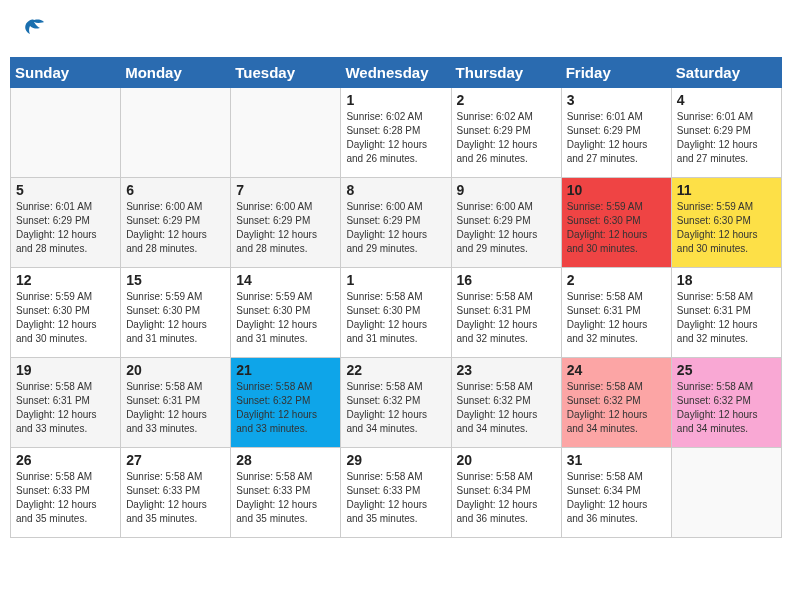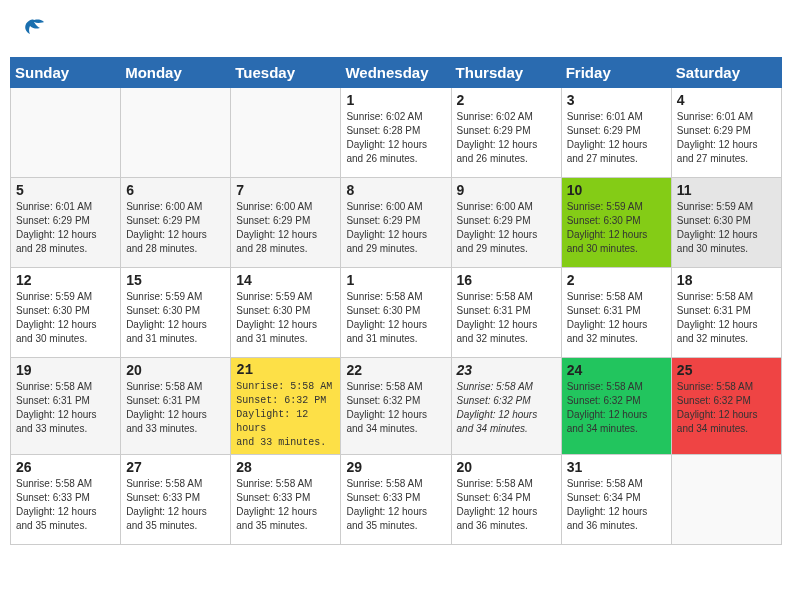--- a/index.html
+++ b/index.html
@@ -190,28 +190,28 @@
 Daylight: 12 hours
 and 29 minutes.</div>
         </td>
         <td style="background-color: rgb(245, 245, 245);">
           <div class="day-number">9</div>
           <div class="day-info" style="white-space: pre-line;">Sunrise: 6:00 AM
 Sunset: 6:29 PM
 Daylight: 12 hours
 and 29 minutes.</div>
         </td>
-        <td style="background-color: #84cc16;">
+        <td style="background-color: #ef4444;">
           <div class="day-number">10</div>
           <div class="day-info" style="white-space: pre-line;">Sunrise: 5:59 AM
 Sunset: 6:30 PM
 Daylight: 12 hours
 and 30 minutes.</div>
         </td>
-        <td style="background-color: #e5e5e5;">
+        <td style="background-color: #fde047;">
           <div class="day-number">11</div>
           <div class="day-info" style="white-space: pre-line;">Sunrise: 5:59 AM
 Sunset: 6:30 PM
 Daylight: 12 hours
 and 30 minutes.</div>
         </td>
       </tr>
       <tr>
         <td>
           <div class="day-number">12</div>
@@ -271,49 +271,49 @@
 Daylight: 12 hours
 and 33 minutes.</div>
         </td>
         <td style="background-color: rgb(245, 245, 245); margin-top: 8px;">
           <div class="day-number">20</div>
           <div class="day-info" style="white-space: pre-line;">Sunrise: 5:58 AM
 Sunset: 6:31 PM
 Daylight: 12 hours
 and 33 minutes.</div>
         </td>
-        <td style="background-color: #fde047; font-family: Liberation Mono, monospace;">
+        <td style="background-color: #0ea5e9;">
           <div class="day-number">21</div>
           <div class="day-info" style="white-space: pre-line;">Sunrise: 5:58 AM
 Sunset: 6:32 PM
 Daylight: 12 hours
 and 33 minutes.</div>
         </td>
         <td style="background-color: rgb(245, 245, 245);">
           <div class="day-number">22</div>
           <div class="day-info" style="white-space: pre-line;">Sunrise: 5:58 AM
 Sunset: 6:32 PM
 Daylight: 12 hours
 and 34 minutes.</div>
         </td>
-        <td style="background-color: rgb(245, 245, 245); font-style: italic;">
+        <td style="background-color: rgb(245, 245, 245);">
           <div class="day-number">23</div>
           <div class="day-info" style="white-space: pre-line;">Sunrise: 5:58 AM
 Sunset: 6:32 PM
 Daylight: 12 hours
 and 34 minutes.</div>
         </td>
-        <td style="background-color: #22c55e;">
+        <td style="background-color: #fca5a5;">
           <div class="day-number">24</div>
           <div class="day-info" style="white-space: pre-line;">Sunrise: 5:58 AM
 Sunset: 6:32 PM
 Daylight: 12 hours
 and 34 minutes.</div>
         </td>
-        <td style="background-color: #ef4444;">
+        <td style="background-color: #f9a8d4;">
           <div class="day-number">25</div>
           <div class="day-info" style="white-space: pre-line;">Sunrise: 5:58 AM
 Sunset: 6:32 PM
 Daylight: 12 hours
 and 34 minutes.</div>
         </td>
       </tr>
       <tr>
         <td>
           <div class="day-number">26</div>

